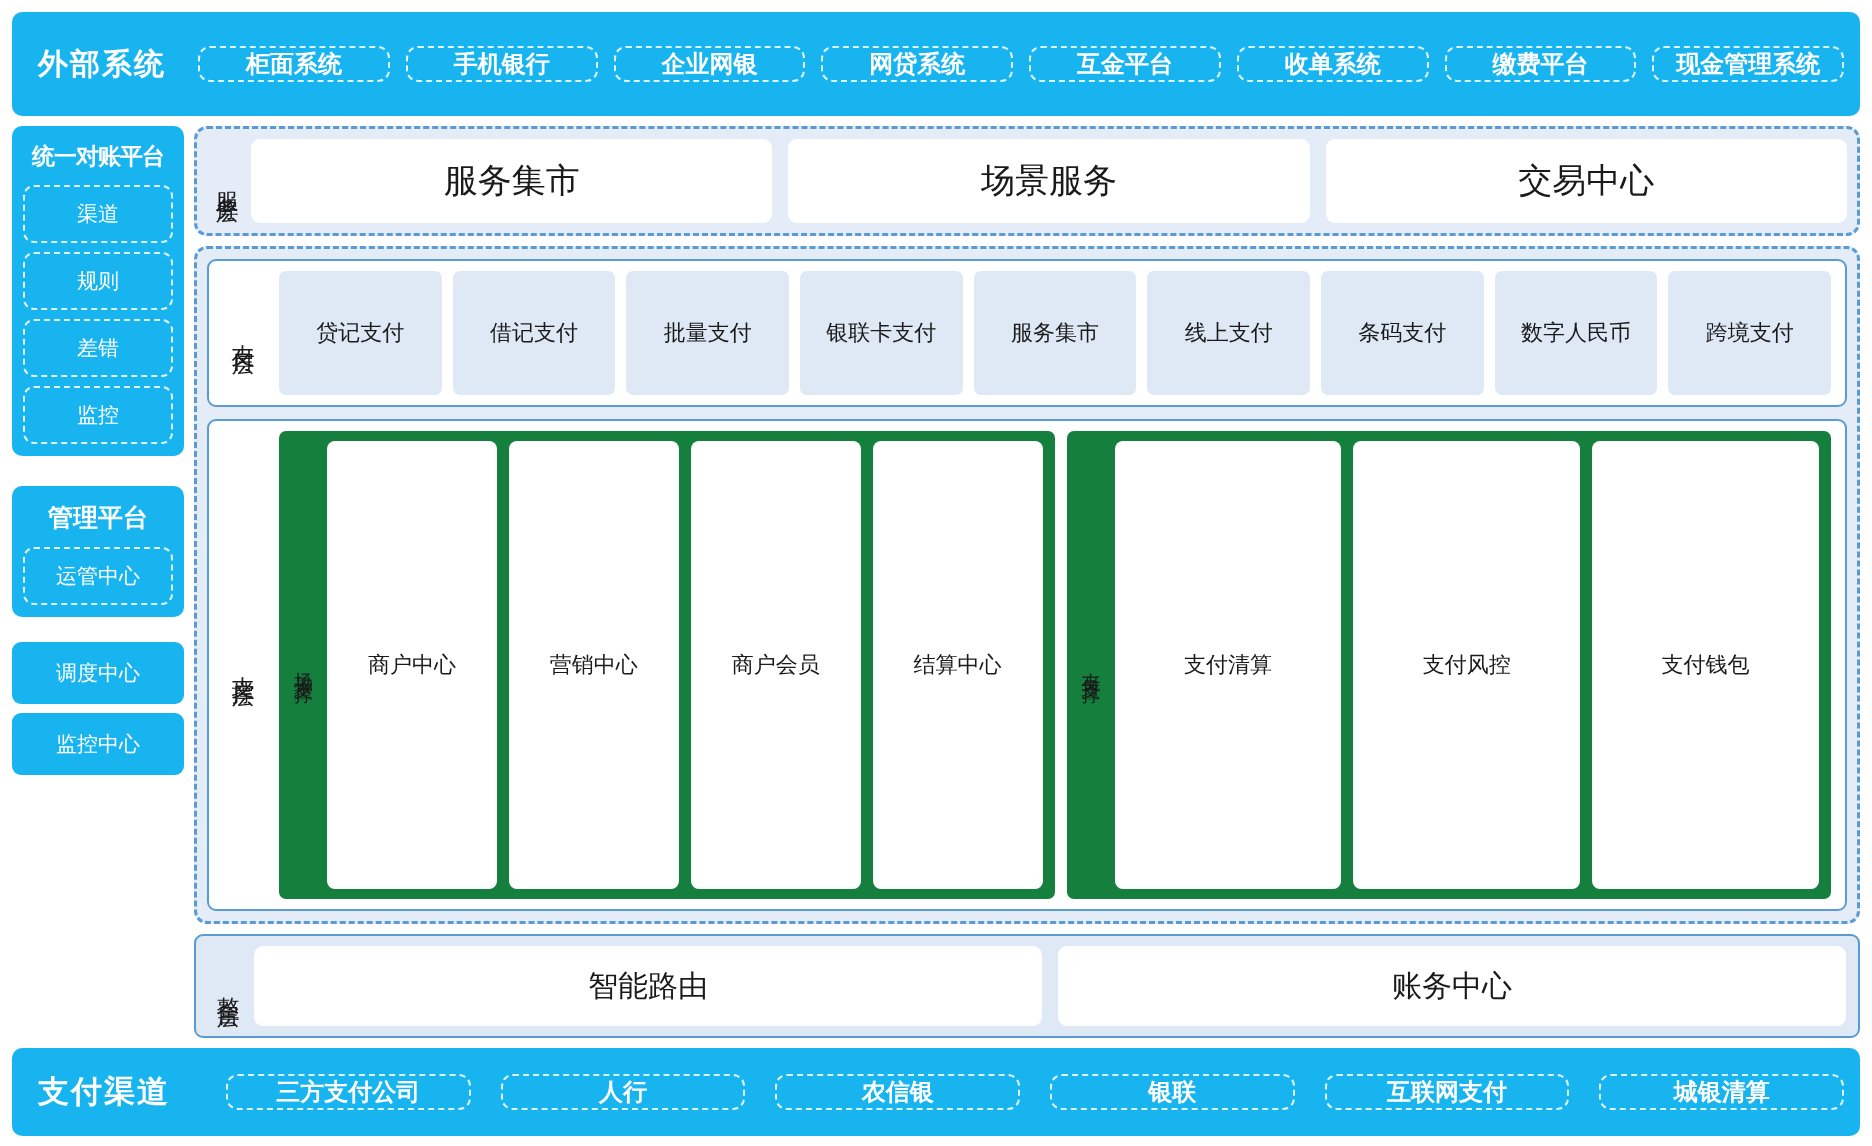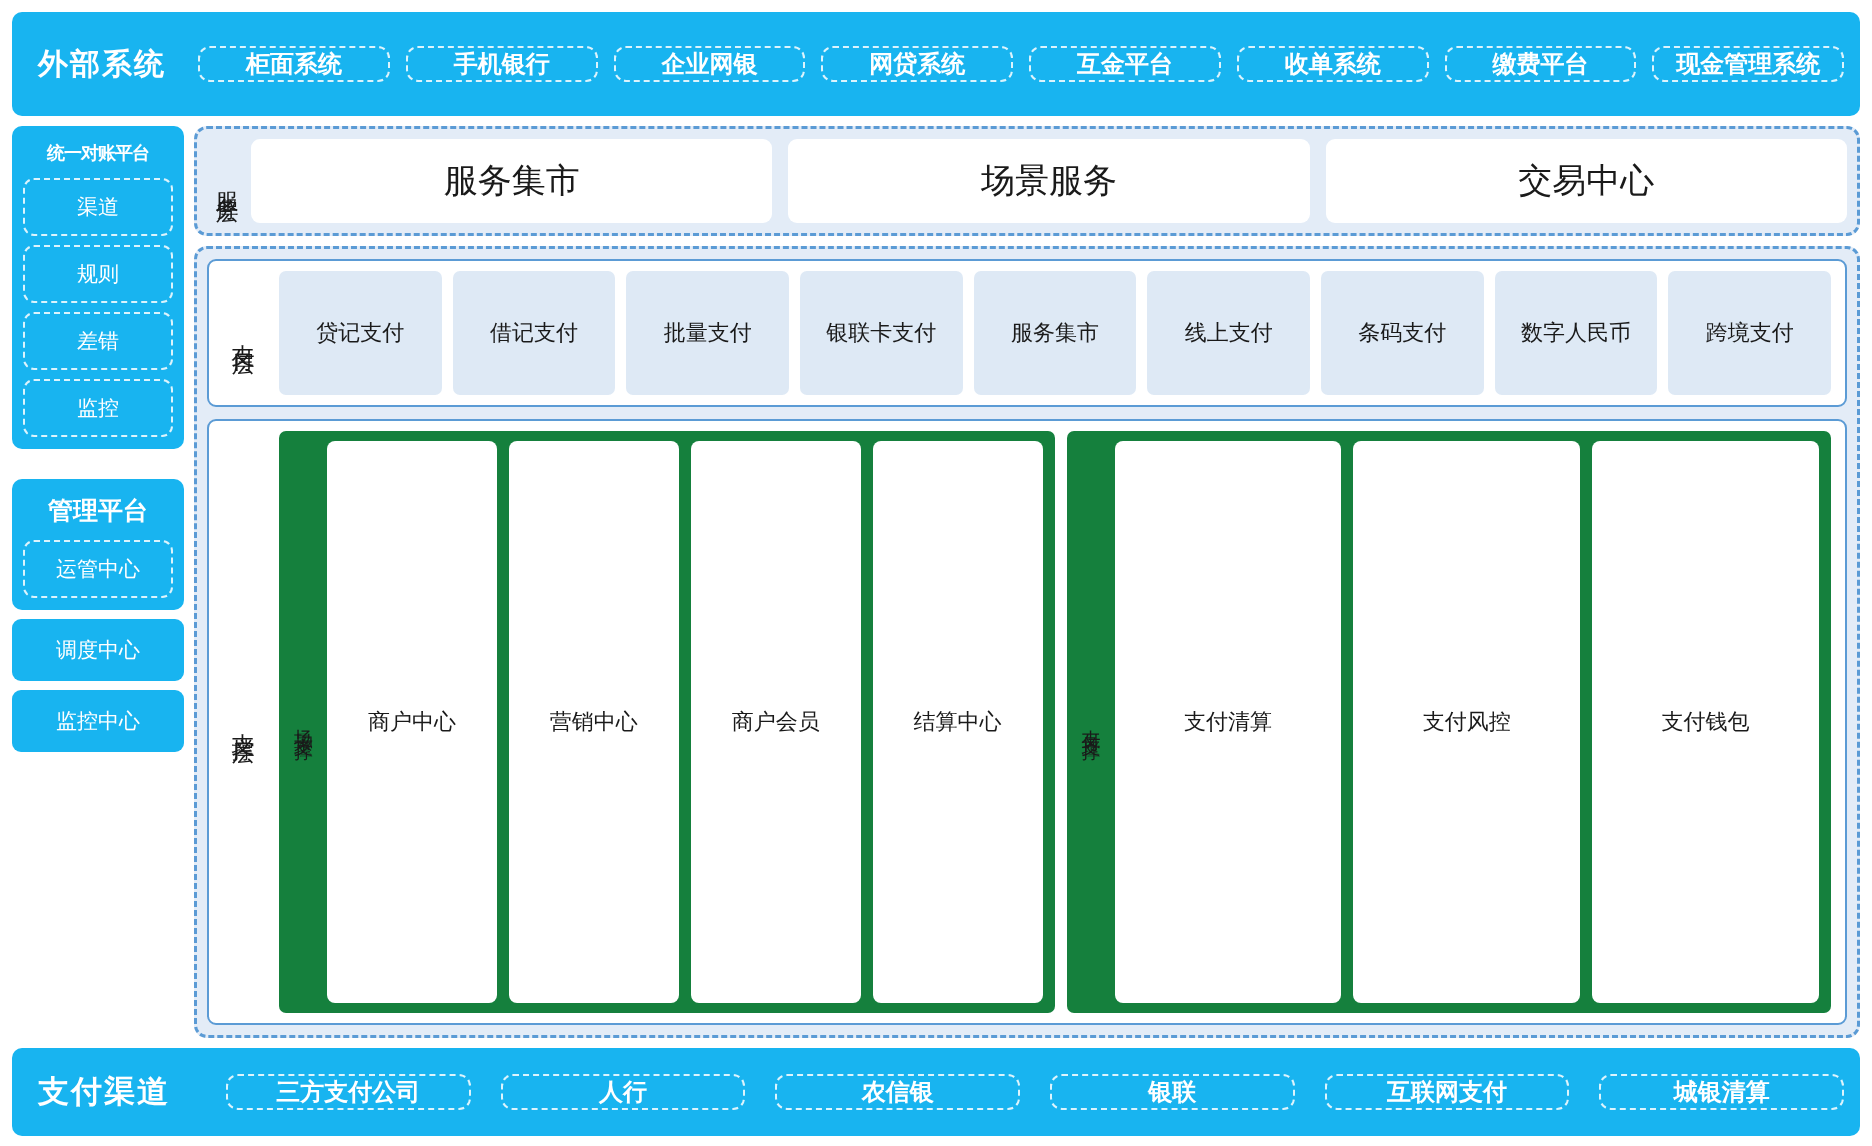--- a/index.html
+++ b/index.html
@@ -88,21 +88,21 @@
     gap: 9px;
   }
   .side-panel-title {
     color: #ffffff;
     font-size: 25px;
     font-weight: bold;
     text-align: center;
     padding: 6px 0 4px 0;
     white-space: nowrap;
   }
-  #unified-reconciliation-panel .side-panel-title { font-size: 18px; letter-spacing: -1px; }
+  #unified-reconciliation-panel .side-panel-title { font-size: 23px; letter-spacing: -1px; }
   .side-chip {
     border: 2px dashed rgba(255,255,255,0.85);
     border-radius: 11px;
     color: #ffffff;
     font-size: 21px;
     display: flex;
     align-items: center;
     justify-content: center;
     padding: 13px 0;
     white-space: nowrap;
@@ -113,21 +113,21 @@
     color: #ffffff;
     font-size: 21px;
     display: flex;
     align-items: center;
     justify-content: center;
     padding: 17px 0;
     white-space: nowrap;
   }
   #unified-reconciliation-panel { flex: 0 0 auto; }
   #management-panel { flex: 0 0 auto; margin-top: 21px; }
-  #scheduling-center-item { margin-top: 0; }
+  #scheduling-center-item { margin-top: 16px; }
 
   
   .content {
     flex: 1 1 auto;
     display: flex;
     flex-direction: column;
     gap: 10px;
     min-width: 0;
   }
 
@@ -379,20 +379,27 @@
                 <div class="support-card">支付风控</div>
                 <div class="support-card">支付钱包</div>
               </div>
             </div>
 
           </div>
         </div>
 
       </div>
 
+      <div id="integration-layer-panel">
+        <div class="vlabel">整合层</div>
+        <div id="integration-layer-cards">
+          <div class="integ-card">智能路由</div>
+          <div class="integ-card">账务中心</div>
+        </div>
+      </div>
 
     </div>
   </div>
 
   <div class="blue-bar" id="payment-channels-bar">
     <div class="blue-bar-title">支付渠道</div>
     <div class="blue-bar-items">
       <div class="dashed-chip">三方支付公司</div>
       <div class="dashed-chip">人行</div>
       <div class="dashed-chip">农信银</div>

